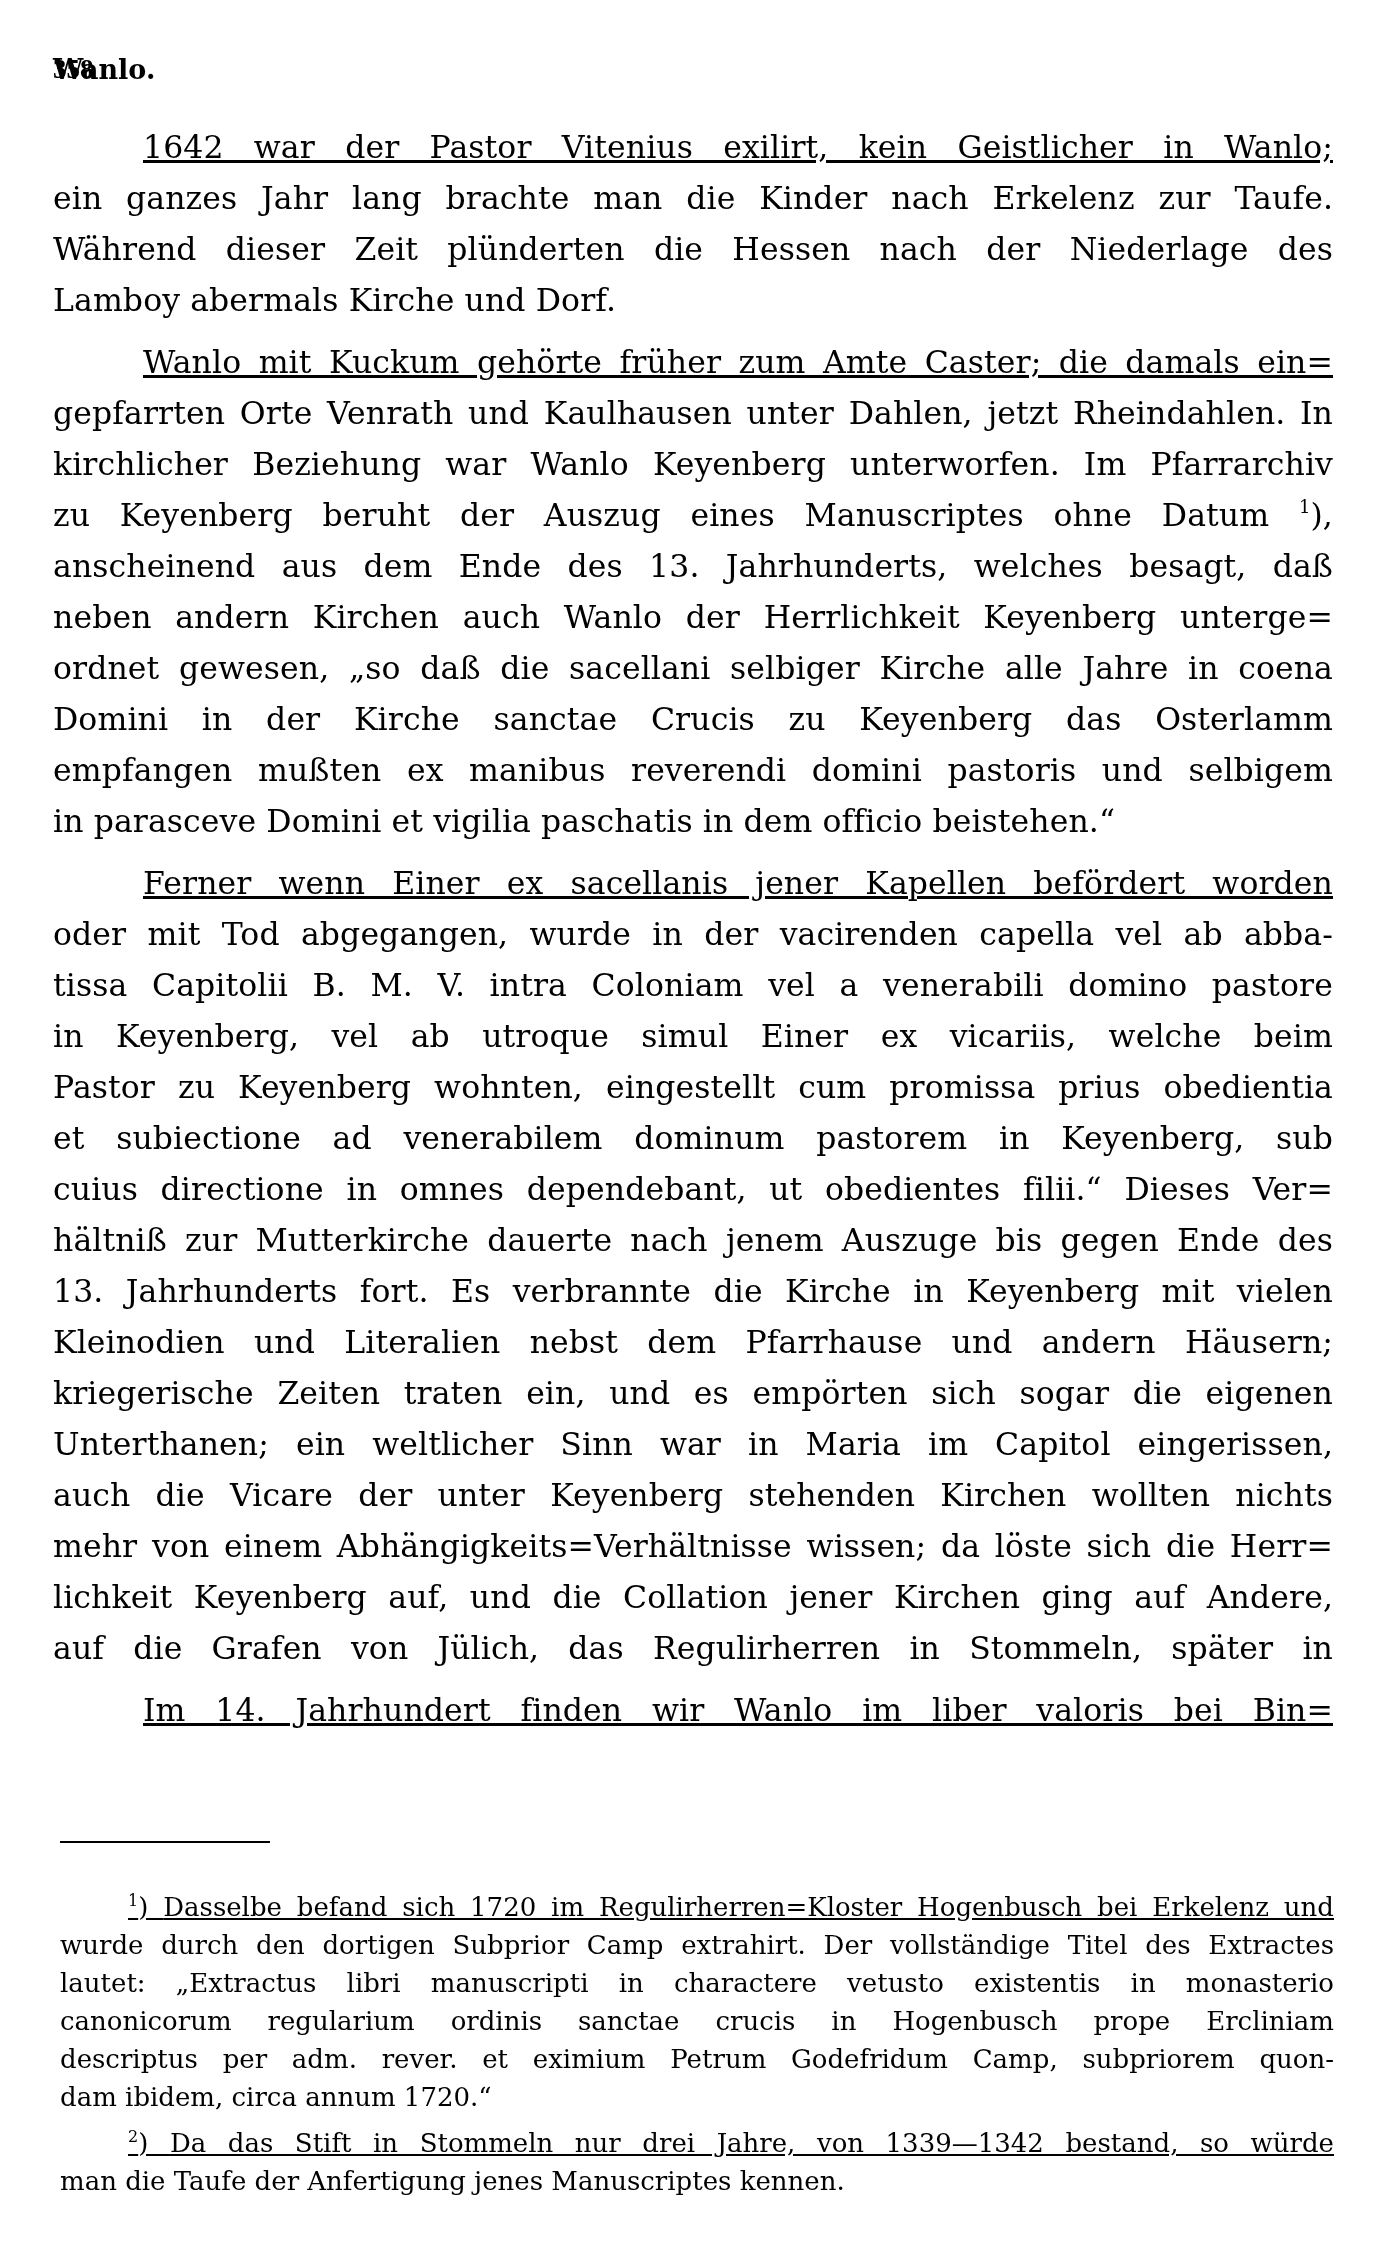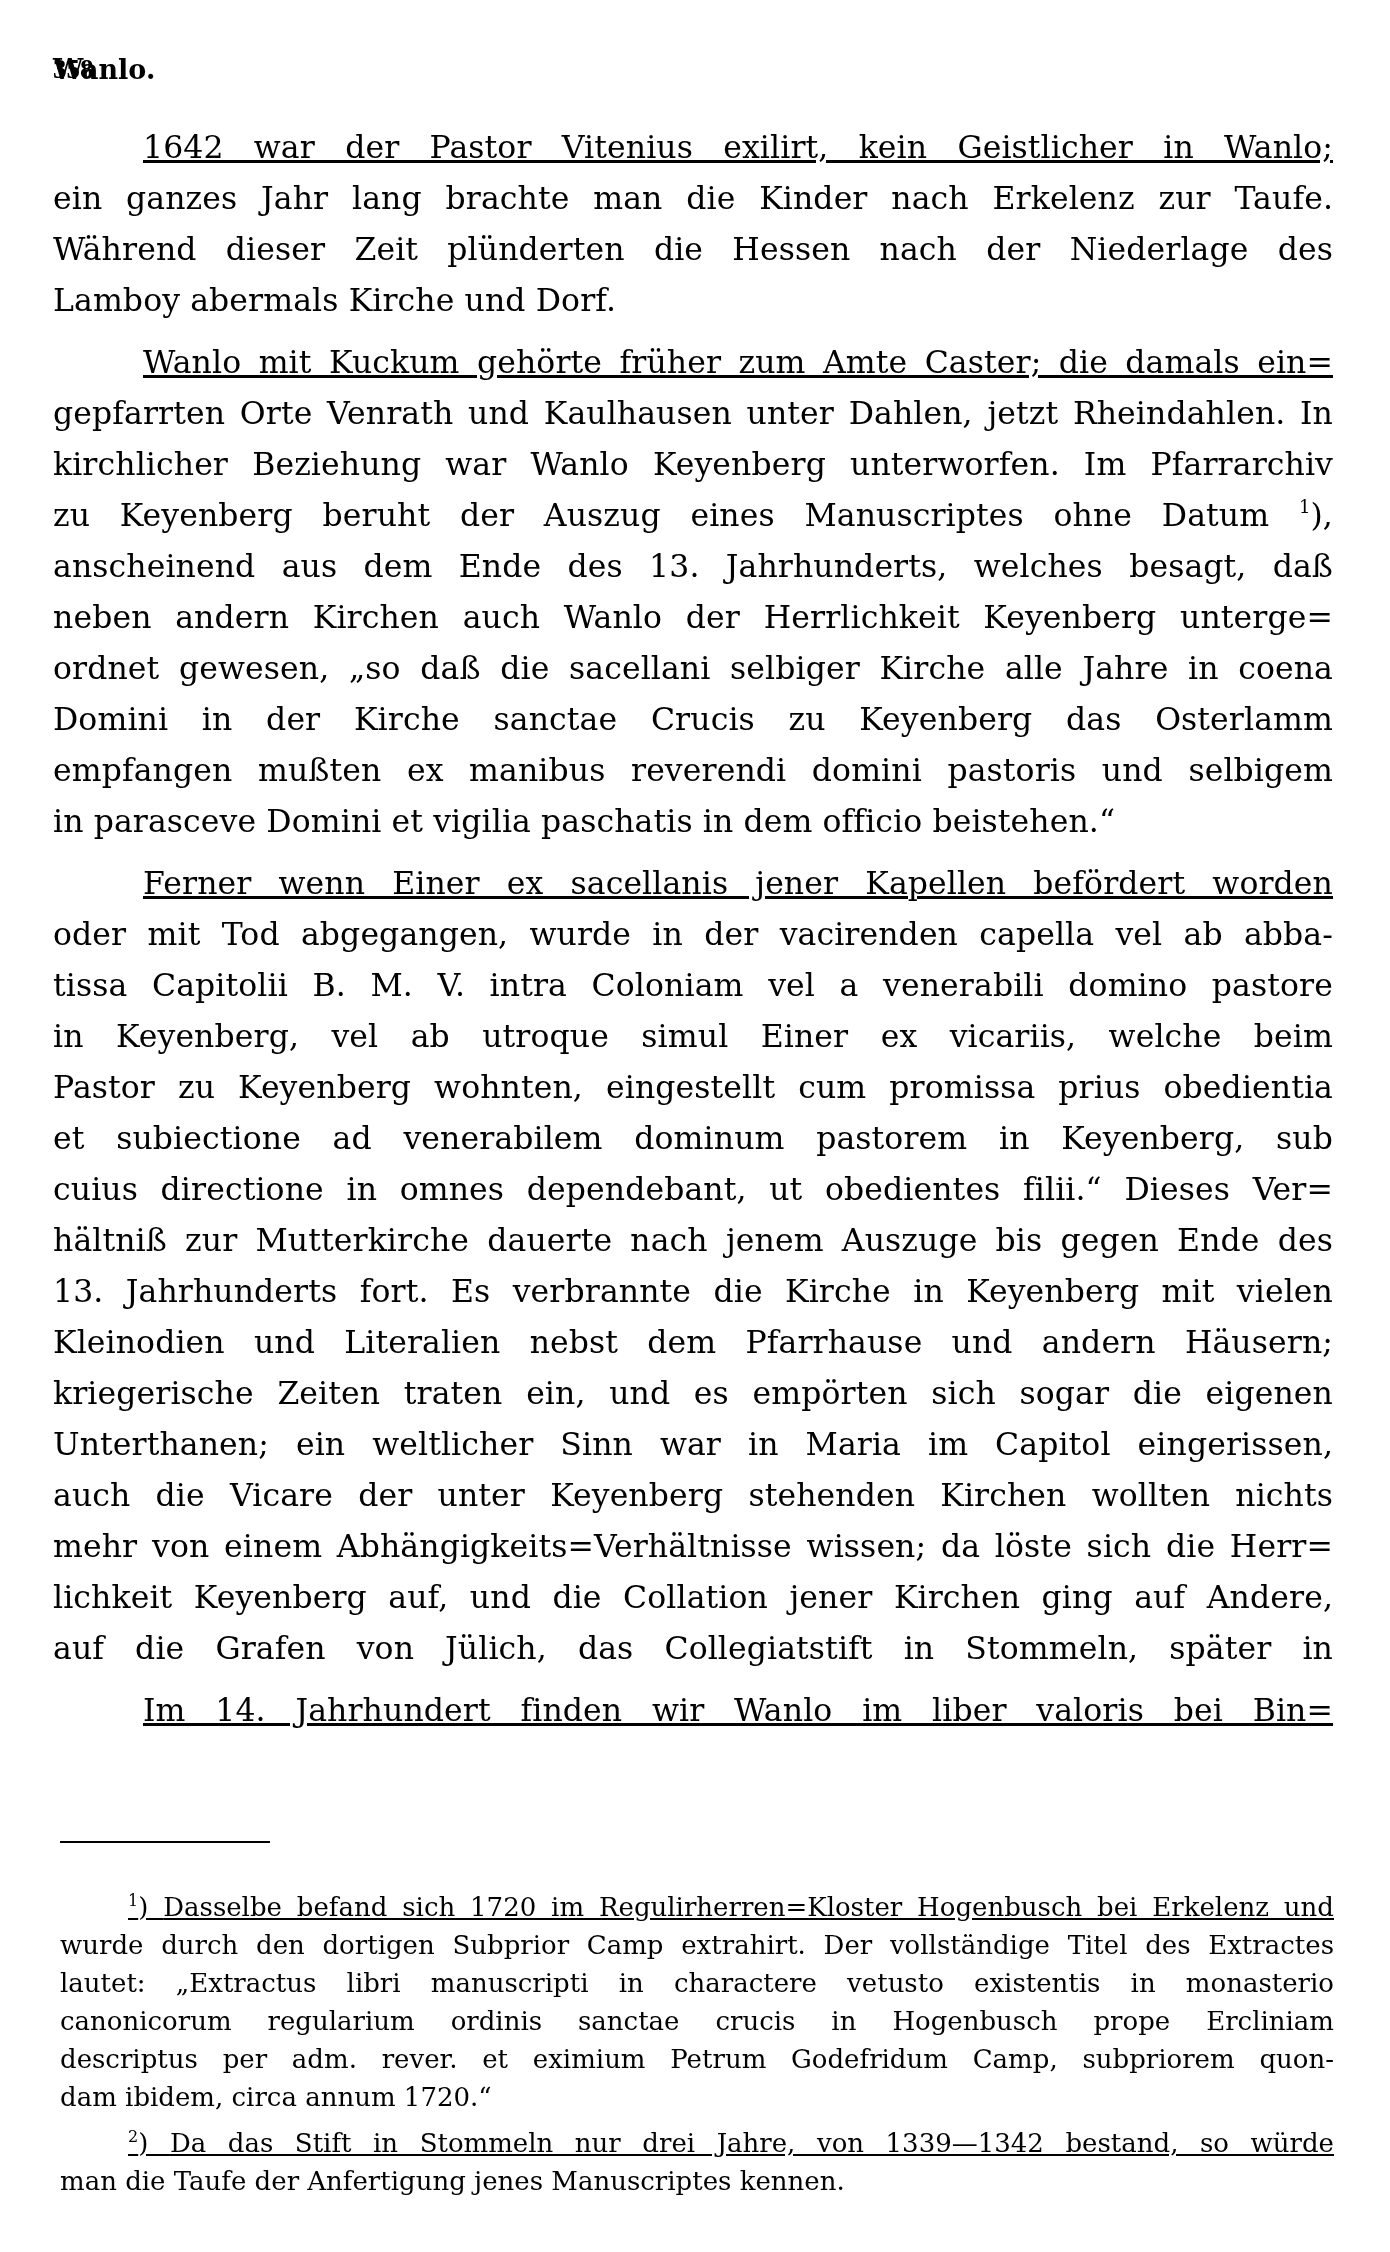--- a/index.html
+++ b/index.html
@@ -81,21 +81,21 @@
       <span class="line">et subiectione ad venerabilem dominum pastorem in Keyenberg, sub</span>
       <span class="line">cuius directione in omnes dependebant, ut obedientes filii.“ Dieses Ver=</span>
       <span class="line">hältniß zur Mutterkirche dauerte nach jenem Auszuge bis gegen Ende des</span>
       <span class="line">13. Jahrhunderts fort. Es verbrannte die Kirche in Keyenberg mit vielen</span>
       <span class="line">Kleinodien und Literalien nebst dem Pfarrhause und andern Häusern;</span>
       <span class="line">kriegerische Zeiten traten ein, und es empörten sich sogar die eigenen</span>
       <span class="line">Unterthanen; ein weltlicher Sinn war in Maria im Capitol eingerissen,</span>
       <span class="line">auch die Vicare der unter Keyenberg stehenden Kirchen wollten nichts</span>
       <span class="line">mehr von einem Abhängigkeits=Verhältnisse wissen; da löste sich die Herr=</span>
       <span class="line">lichkeit Keyenberg auf, und die Collation jener Kirchen ging auf Andere,</span>
-      <span class="line">auf die Grafen von Jülich, das Collegiatstift in Stommeln, später in</span>
+      <span class="line">auf die Grafen von Jülich, das Regulirherren in Stommeln, später in</span>
     </div>
     <div class="gap"></div>
 
     <div>
       <span class="line first" style="text-align-last: justify;">Im 14. Jahrhundert finden wir Wanlo im liber valoris bei Bin=</span>
     </div>
   </div>
 
   <div class="rule"></div>
 

